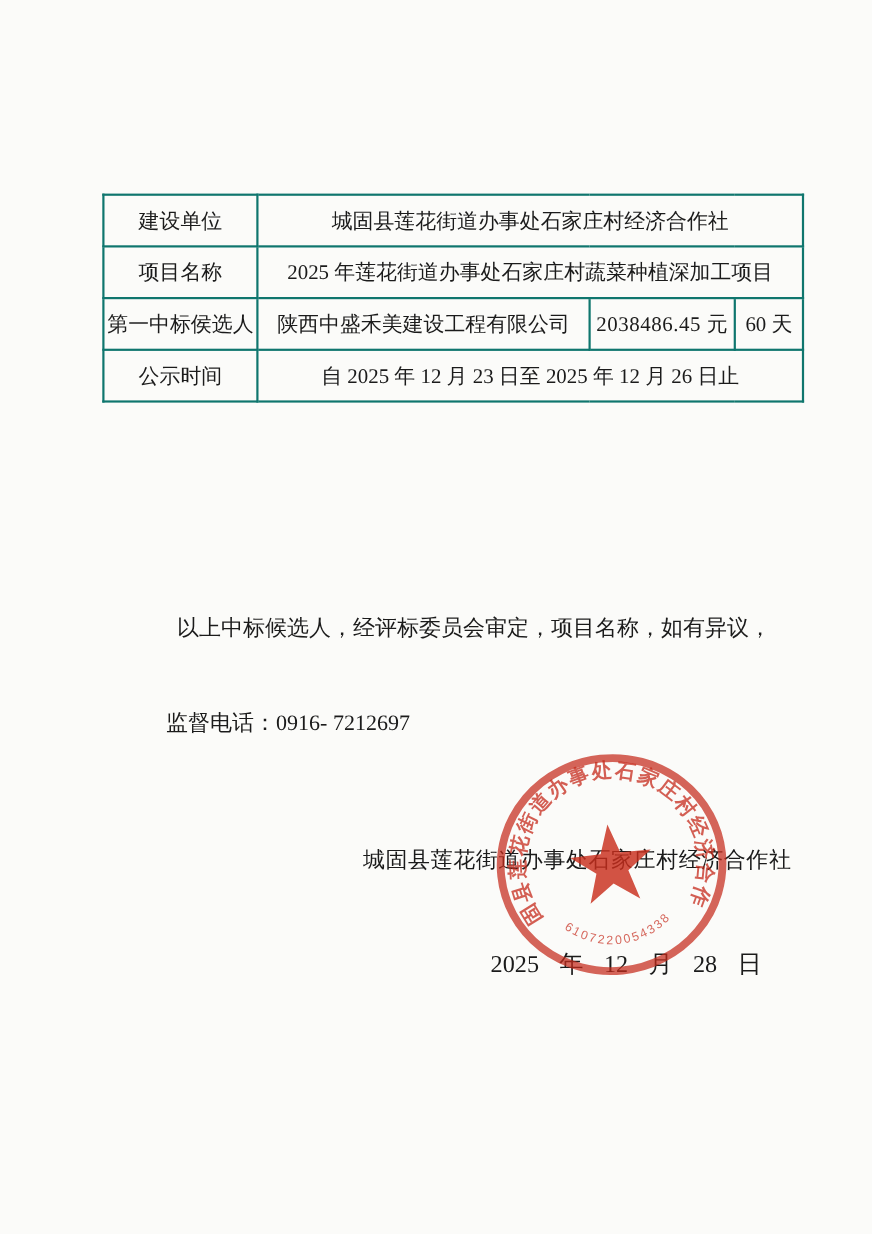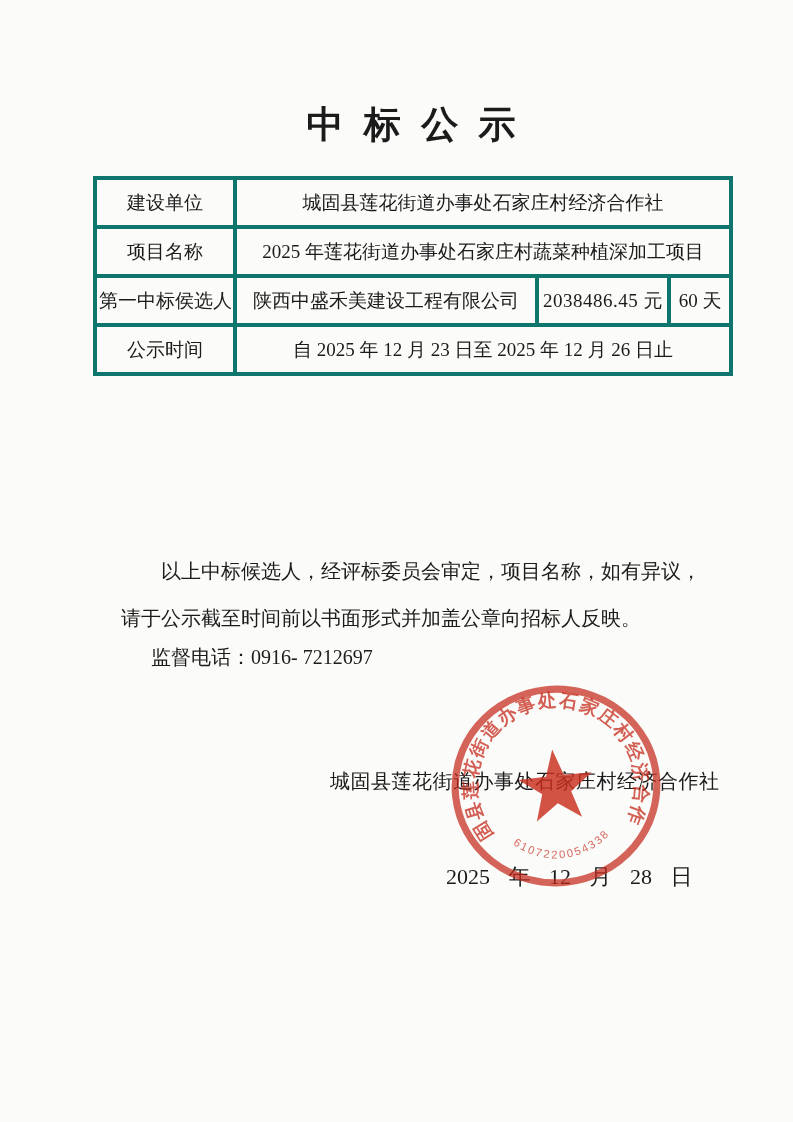--- a/index.html
+++ b/index.html
@@ -22,21 +22,21 @@
     white-space: nowrap;
   }
 
   table.doc-table {
     position: absolute; left: 93px; top: 176px;
     border-collapse: collapse;
     table-layout: fixed;
     width: 636px;
   }
   table.doc-table td {
-    border: 4px solid #0f766e;
+    border: 2px solid #0f766e;
     height: 45px;
     text-align: center; vertical-align: middle;
     font-size: 19px;
     padding: 0 2px;
     overflow: hidden;
     white-space: nowrap;
   }
   
   table.doc-table tr:nth-child(5) td:nth-child(2) {
     font-family: "Liberation Sans", "DejaVu Sans", sans-serif;
@@ -79,21 +79,20 @@
   .stamp-arc  { fill: rgba(198,42,27,0.75); font-size: 18px; font-weight: bold;
                 font-family: "Liberation Serif", "DejaVu Serif", serif; }
   .stamp-code { fill: rgba(198,42,27,0.70); font-size: 11px; letter-spacing: 2px;
                 font-family: "Liberation Sans", "DejaVu Sans", sans-serif; }
 </style>
 </head>
 <body>
 
 <div class="page">
 
-  <div class="doc-title">中标公示</div>
 
   <table class="doc-table">
     <colgroup>
       <col style="width:140px">
         <col style="width:302px">
         <col style="width:132px">
         <col style="width:62px">
     </colgroup>
     <tbody>
         <tr>
@@ -112,21 +111,20 @@
     </tr>
     <tr>
       <td>公示时间</td>
       <td colspan="3">自 2025 年 12 月 23 日至 2025 年 12 月 26 日止</td>
     </tr>
   </tbody>
     </table>
 
   <div class="notice-paragraph">
     <div class="notice-line-1">以上中标候选人，经评标委员会审定，项目名称，如有异议，</div>
-    <div class="notice-line-2">请于公示截至时间前以书面形式并加盖公章向招标人反映。</div>
   </div>
 
   <div class="phone-line">监督电话：0916- 7212697</div>
 
   <div class="sig-org">城固县莲花街道办事处石家庄村经济合作社</div>
   <div class="sig-date">2025 年 12 月 28 日</div>
 
   <div class="stamp">
     <svg viewBox="0 0 212 204">
       <defs>

